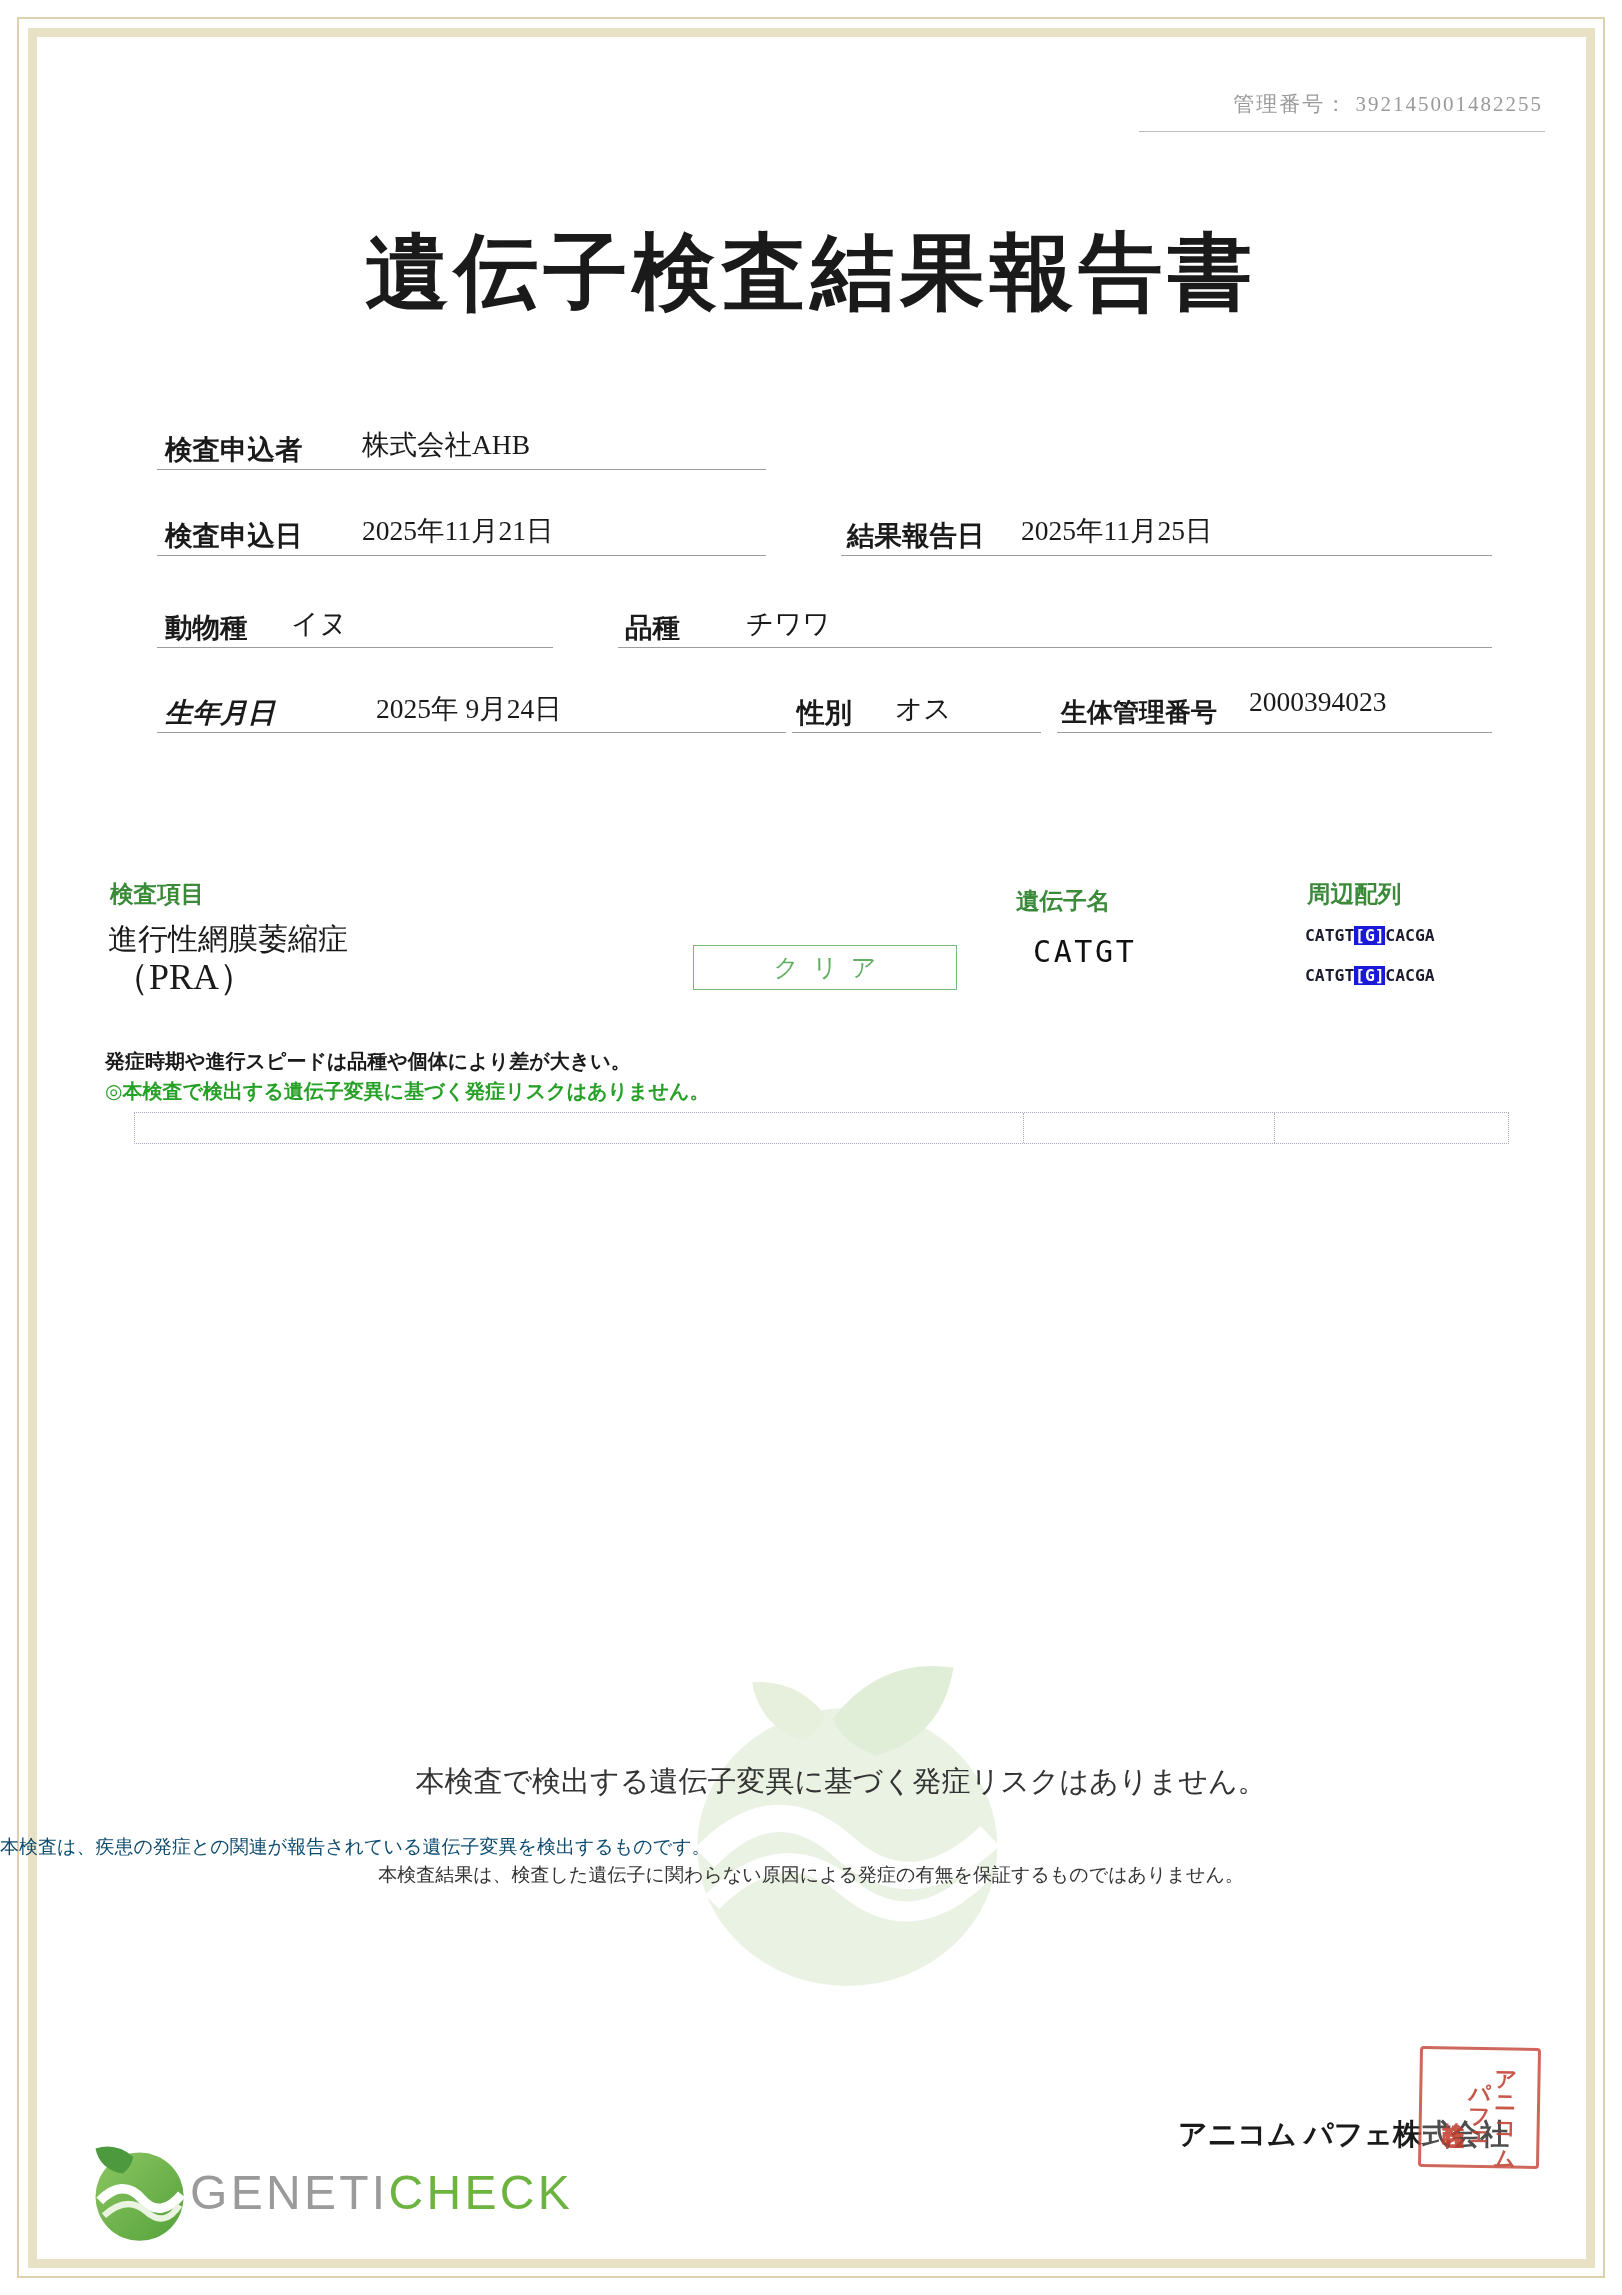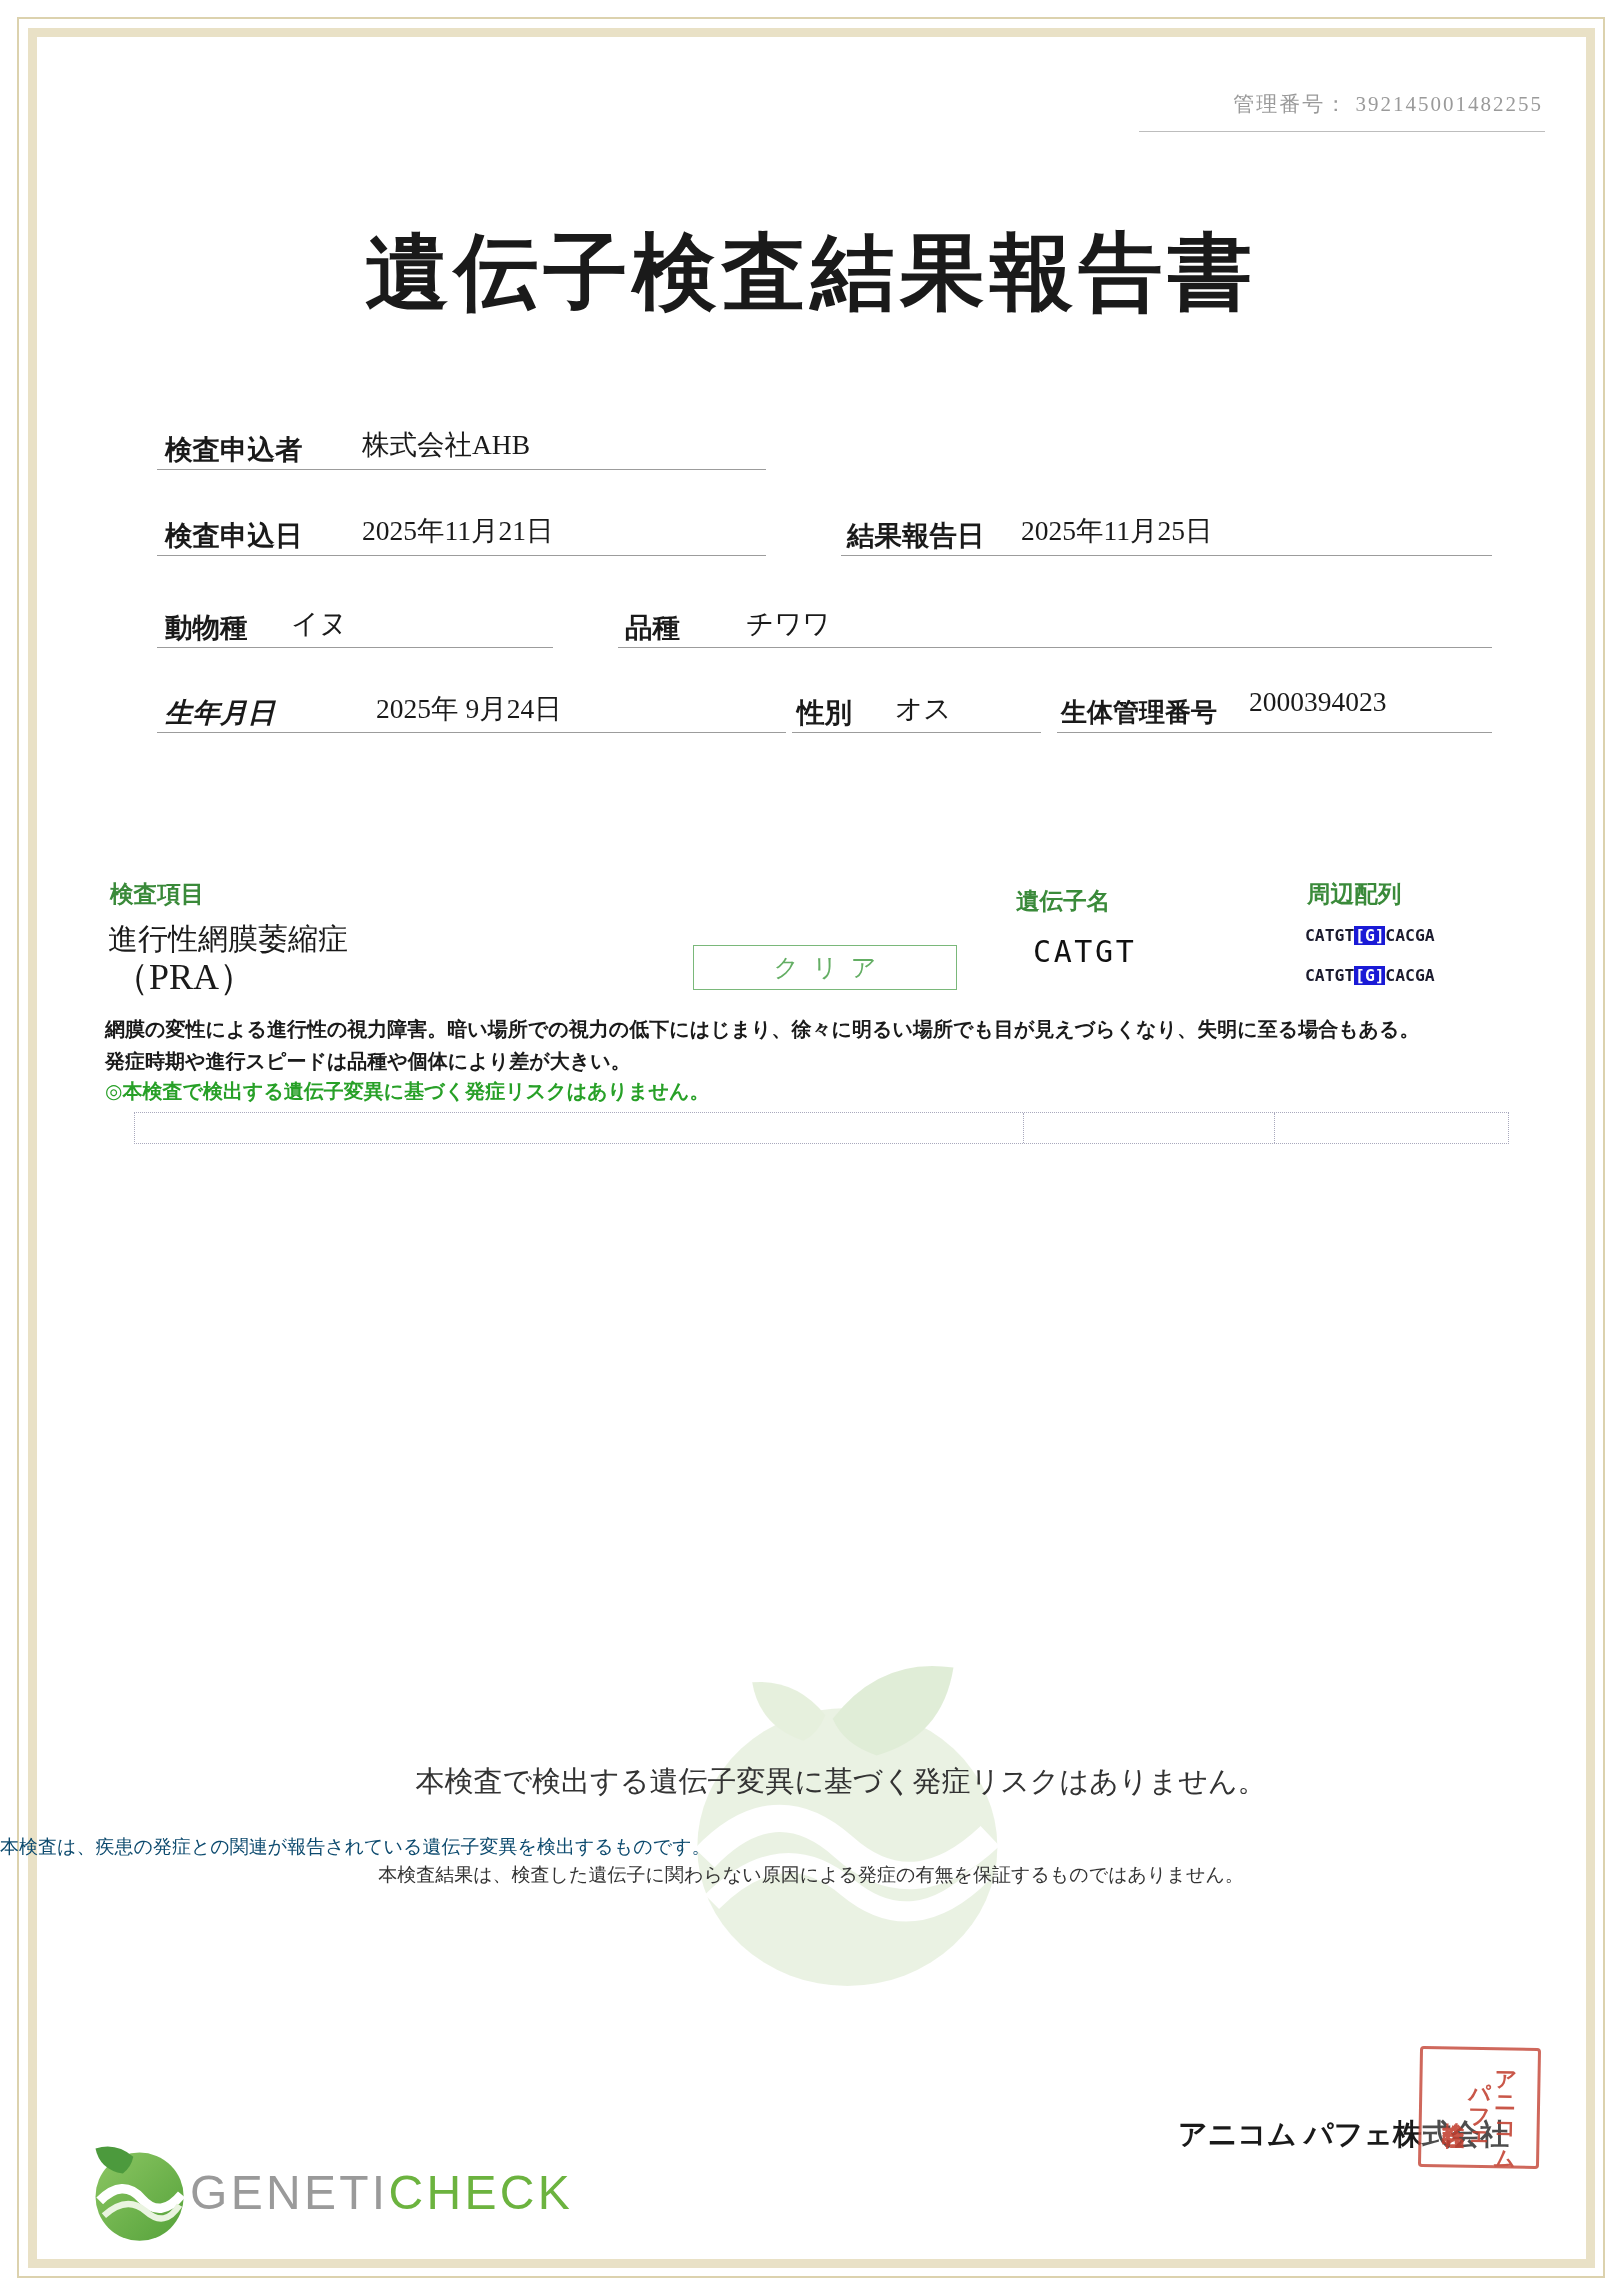--- a/index.html
+++ b/index.html
@@ -139,21 +139,20 @@
 
   <div class="abs gene">CATGT</div>
 
   <div class="abs seq" style="top:926px;">
     <span>CATGT</span><span class="seq-hl">[G]</span><span>CACGA</span>
   </div>
   <div class="abs seq" style="top:966px;">
     <span>CATGT</span><span class="seq-hl">[G]</span><span>CACGA</span>
   </div>
 
-  <div class="abs desc" style="top:1016px;">網膜の変性による進行性の視力障害。暗い場所での視力の低下にはじまり、徐々に明るい場所でも目が見えづらくなり、失明に至る場合もある。</div>
   <div class="abs desc" style="top:1048px;">発症時期や進行スピードは品種や個体により差が大きい。</div>
   <div class="abs desc risk-note" style="top:1078px;">◎本検査で検出する遺伝子変異に基づく発症リスクはありません。</div>
 
   <div class="abs dotted-box">
     <div class="dotted-div" style="left:888px;"></div>
     <div class="dotted-div" style="left:1139px;"></div>
   </div>
 
   <div class="abs watermark">
     <svg viewBox="0 0 220 200" width="406" height="366" xmlns="http://www.w3.org/2000/svg">

